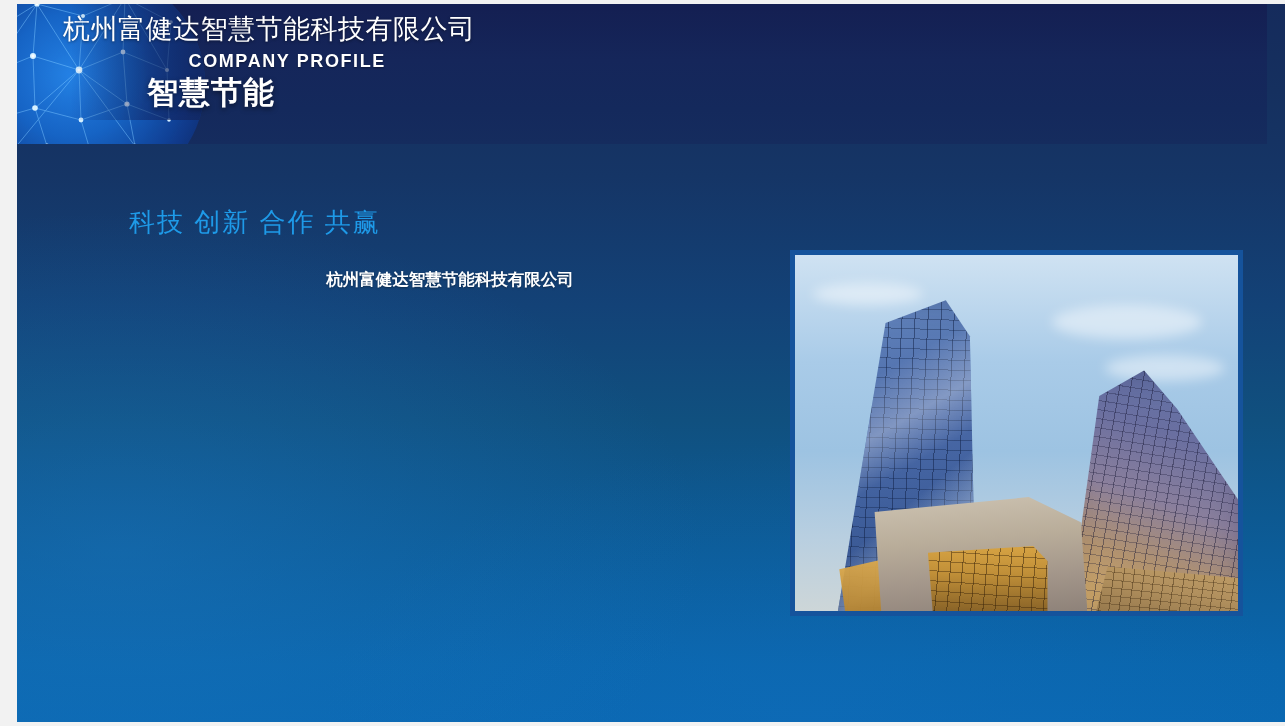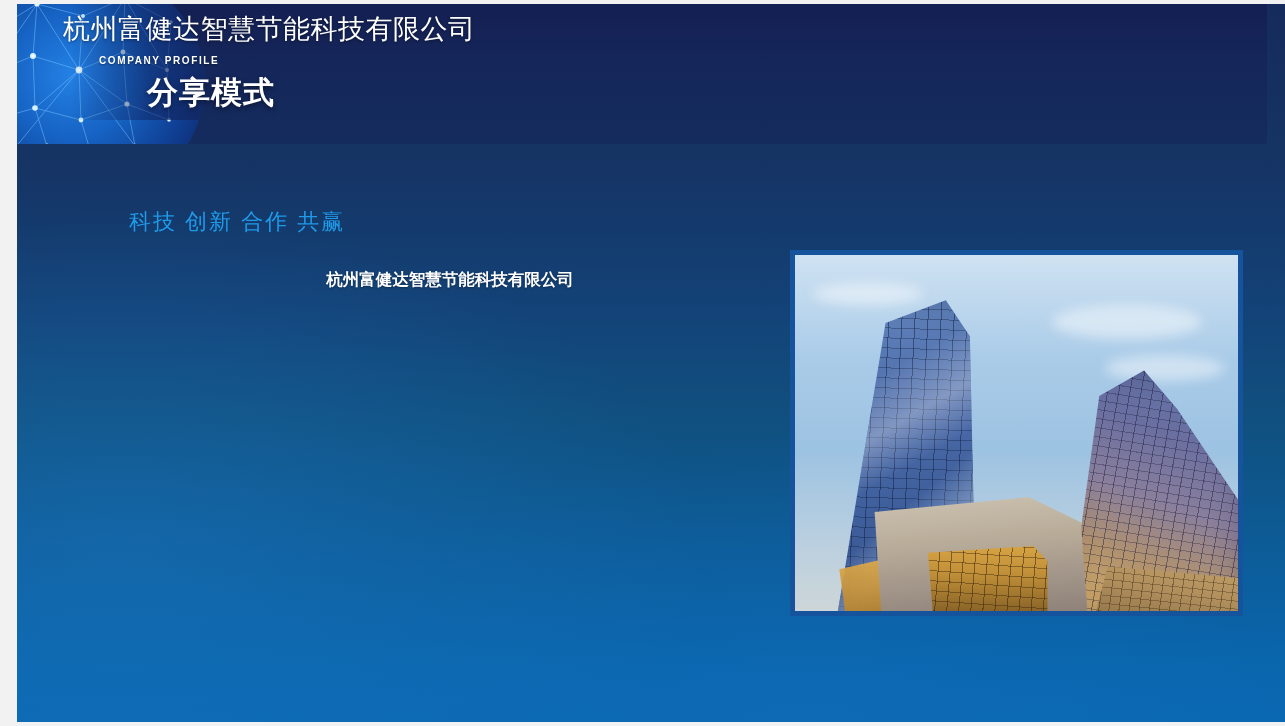--- a/index.html
+++ b/index.html
@@ -85,45 +85,46 @@
   #company-title-line {
     color: #ffffff;
     font-size: 27px;
     line-height: 33px;
     letter-spacing: .5px;
     white-space: nowrap;
     text-shadow: 0 1px 3px rgba(0,0,0,.45);
   }
   #company-profile-en {
     color: #ffffff;
-    font-size: 10px;
+    font-size: 18px;
     line-height: 22px;
     letter-spacing: 1.6px;
     margin-left: 36px;
     margin-top: 4px;
     font-weight: 600;
     text-shadow: 0 1px 2px rgba(0,0,0,.4);
+    text-align: center;
   }
   #company-profile-cn {
     color: #ffffff;
     font-size: 31px;
     line-height: 40px;
     letter-spacing: 1px;
     font-weight: 700;
     margin-left: 84px;
     margin-top: 1px;
     text-shadow: 0 2px 5px rgba(0,0,0,.5);
   }
 
   
   #slogan {
     position: absolute;
     left: 112px;
     top: 196px;
-    font-size: 22px;
+    font-size: 26px;
     line-height: 44px;
     letter-spacing: 2px;
     color: #1e9ae8;
     white-space: nowrap;
     z-index: 4;
   }
 
   
   #body-copy {
     position: absolute;
@@ -336,21 +337,21 @@
           <circle cx="62" cy="34" r="1.2"></circle>
             <circle cx="152" cy="134" r="1.2"></circle>
         </g>
       </svg>
       <div id="globe-fade"></div>
     </div>
 
     <div id="header-texts">
       <div id="company-title-line">杭州富健达智慧节能科技有限公司</div>
       <div id="company-profile-en">COMPANY PROFILE</div>
-      <div id="company-profile-cn">分享模式</div>
+      <div id="company-profile-cn">智慧节能</div>
     </div>
   </div>
 
   <div id="slogan">科技 创新  合作 共赢</div>
 
   <div id="body-copy">
     <p id="org-name">杭州富健达智慧节能科技有限公司</p>
   </div>
 
   <div id="photo-frame">

